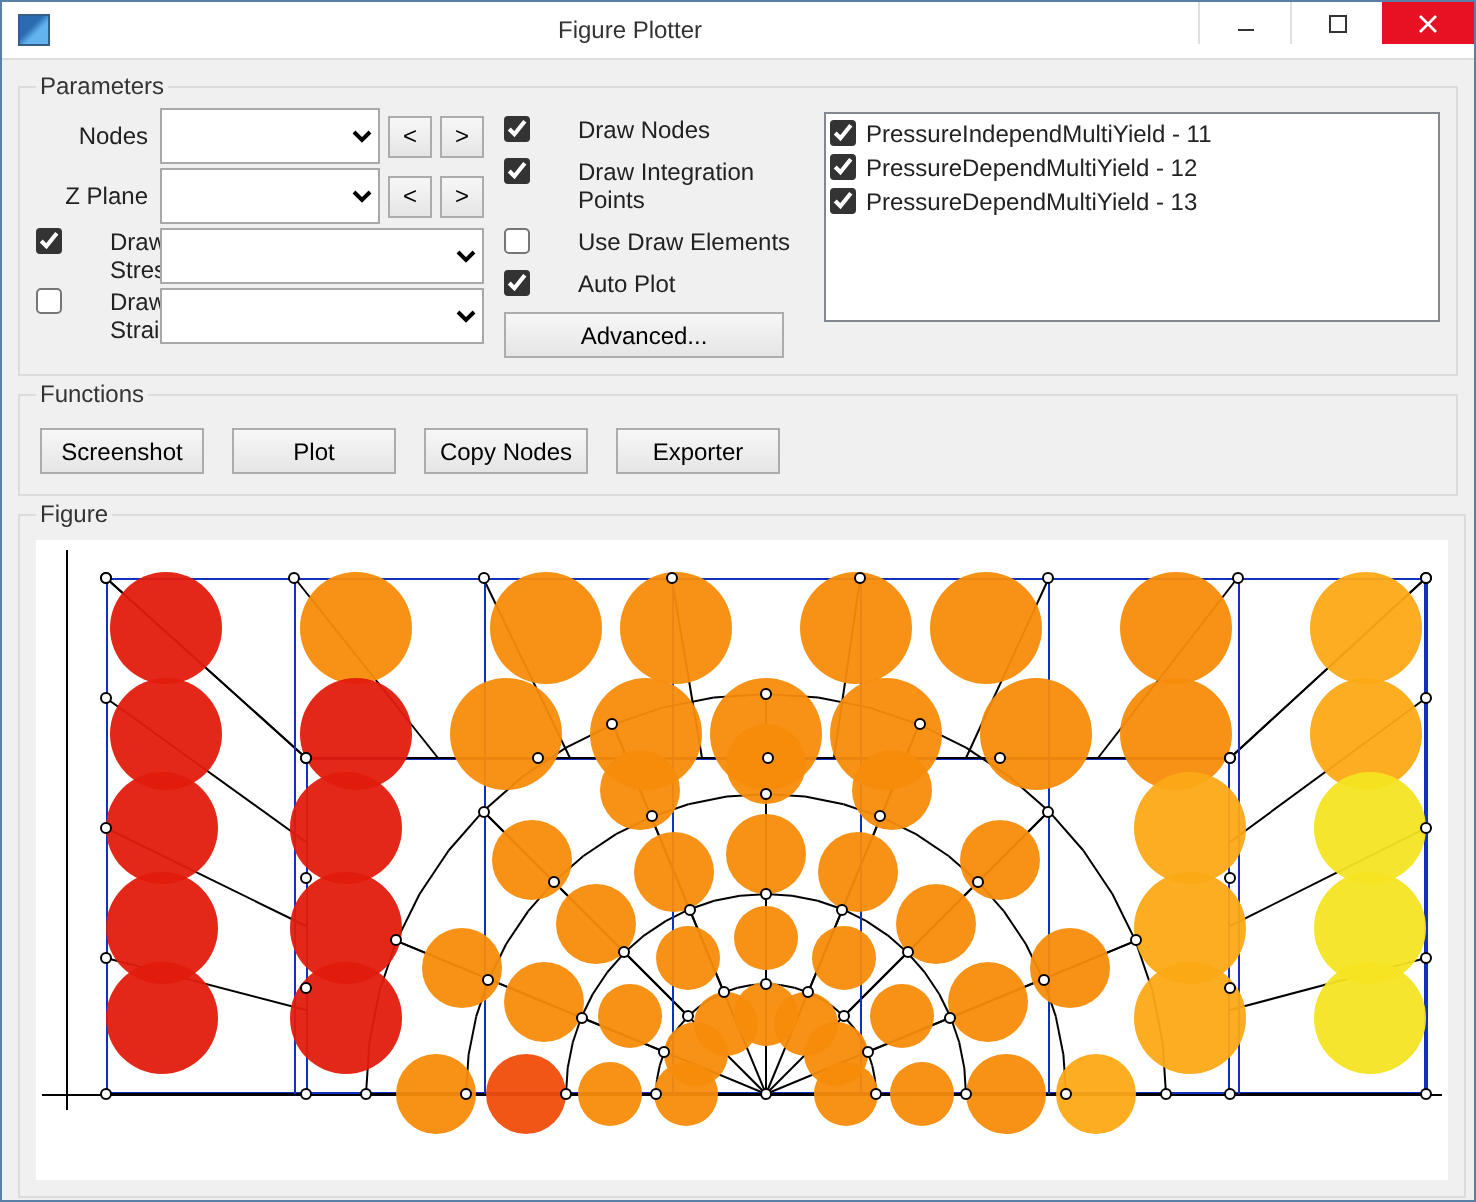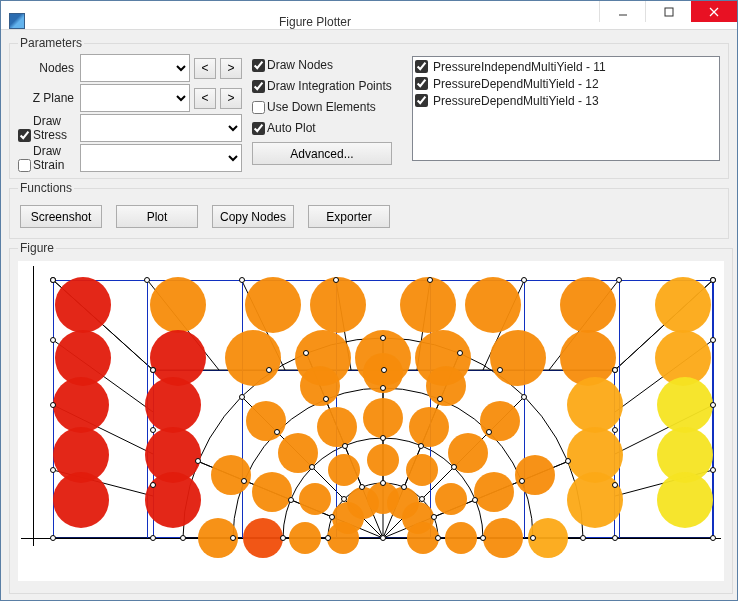--- a/index.html
+++ b/index.html
@@ -1,33 +1,33 @@
 <!DOCTYPE html>
 <html><head>
 <meta charset="utf-8">
 <style>
   * { box-sizing: border-box; margin: 0; padding: 0; }
   html, body { width: 738px; height: 601px; font-family: "Segoe UI", Tahoma, sans-serif; font-size: 12px; background: #fff; }
   .window { width: 738px; height: 601px; border: 1px solid #5a7fa5; background: #f0f0f0; display: flex; flex-direction: column; }
-  .titlebar { height: 29px; background: #fff; display: flex; align-items: flex-end; border-bottom: 1px solid #dcdcdc; }
+  .titlebar { height: 29px; background: #fff; display: flex; align-items: center; border-bottom: 1px solid #dcdcdc; }
   .titlebar .icon { width: 16px; height: 16px; margin: 0 6px 0 8px; background: linear-gradient(135deg,#2b6cb0 40%,#63b3ed 60%); border:1px solid #355d8a; }
   .titlebar .title { flex: 1; text-align: center; font-size: 12px; color: #333; }
   .winbtns { display: flex; height: 100%; }
   .winbtn { width: 46px; height: 21px; display:flex; align-items:center; justify-content:center; font-size:11px; color:#333; background:#fff; }
   .winbtn.min, .winbtn.max { border-left:1px solid #e0e0e0; }
   .winbtn.close { background:#e81123; color:#fff; width:46px; }
   .winbtn svg { width:10px; height:10px; }
   .client { flex:1; padding: 6px 8px 6px 8px; display:flex; flex-direction:column; gap:2px; overflow:hidden; }
   fieldset { border:1px solid #dcdcdc; padding: 6px 8px 8px 8px; }
   legend { font-size: 12px; color:#333; padding: 0 2px; }
   .params-body { display:flex; gap:10px; align-items:flex-start; }
   .col1 { display:grid; grid-template-columns: 58px 110px 22px 22px; grid-auto-rows: 24px; gap:6px 4px; align-items:center; }
   .col1 .wide { grid-column: 2 / span 3; }
   .lbl { color:#222; font-size:12px; text-align:right; padding-right:2px;}
-  .chklbl { display:flex; align-items:flex-end; gap:2px; font-size:12px; color:#222; }
+  .chklbl { display:flex; align-items:flex-start; gap:24px; font-size:12px; color:#222; }
   .chklbl.leftcol { grid-column: 1; justify-content:flex-start; text-align:left; }
   select.combo, .stepbtn, button.btn { height:21px; font-size:12px; font-family:inherit; }
   select.combo { width:100%; border:1px solid #a8a8a8; background:#fff; padding:13px 2px; }
   .stepbtn { width:22px; border:1px solid #acacac; background:linear-gradient(#f7f7f7,#e5e5e5); cursor:pointer; }
   .col2 { display:flex; flex-direction:column; gap:7px; padding-top:2px; width:150px; }
   .col2 button.btn { width:140px; height:23px; border:1px solid #acacac; background:linear-gradient(#f7f7f7,#e5e5e5); cursor:pointer; }
   .checkbox { width:13px; height:13px; accent-color:#333; }
   .listbox { flex:1; border:1px solid #828790; background:#fff; height:105px; overflow:auto; padding:1px 2px; }
   .listbox .item { display:flex; align-items:center; gap:5px; height:17px; font-size:12px; color:#222; }
   .functions-body { display:flex; gap:14px; padding:4px 2px 2px 2px; }
@@ -112,21 +112,21 @@
           <label class="chklbl">
             <input type="checkbox" class="checkbox" checked="" style="">
             <span>Draw Nodes</span>
           </label>
           <label class="chklbl">
             <input type="checkbox" class="checkbox" checked="" style="">
             <span>Draw Integration Points</span>
           </label>
           <label class="chklbl">
             <input type="checkbox" class="checkbox" style="">
-            <span>Use Down Elements</span>
+            <span>Use Draw Elements</span>
           </label>
           <label class="chklbl">
             <input type="checkbox" class="checkbox" checked="" style="">
             <span>Auto Plot</span>
           </label>
           <button class="btn">Advanced...</button>
         </div>
 
         <div class="listbox" id="materials-list">
             <label class="item">

